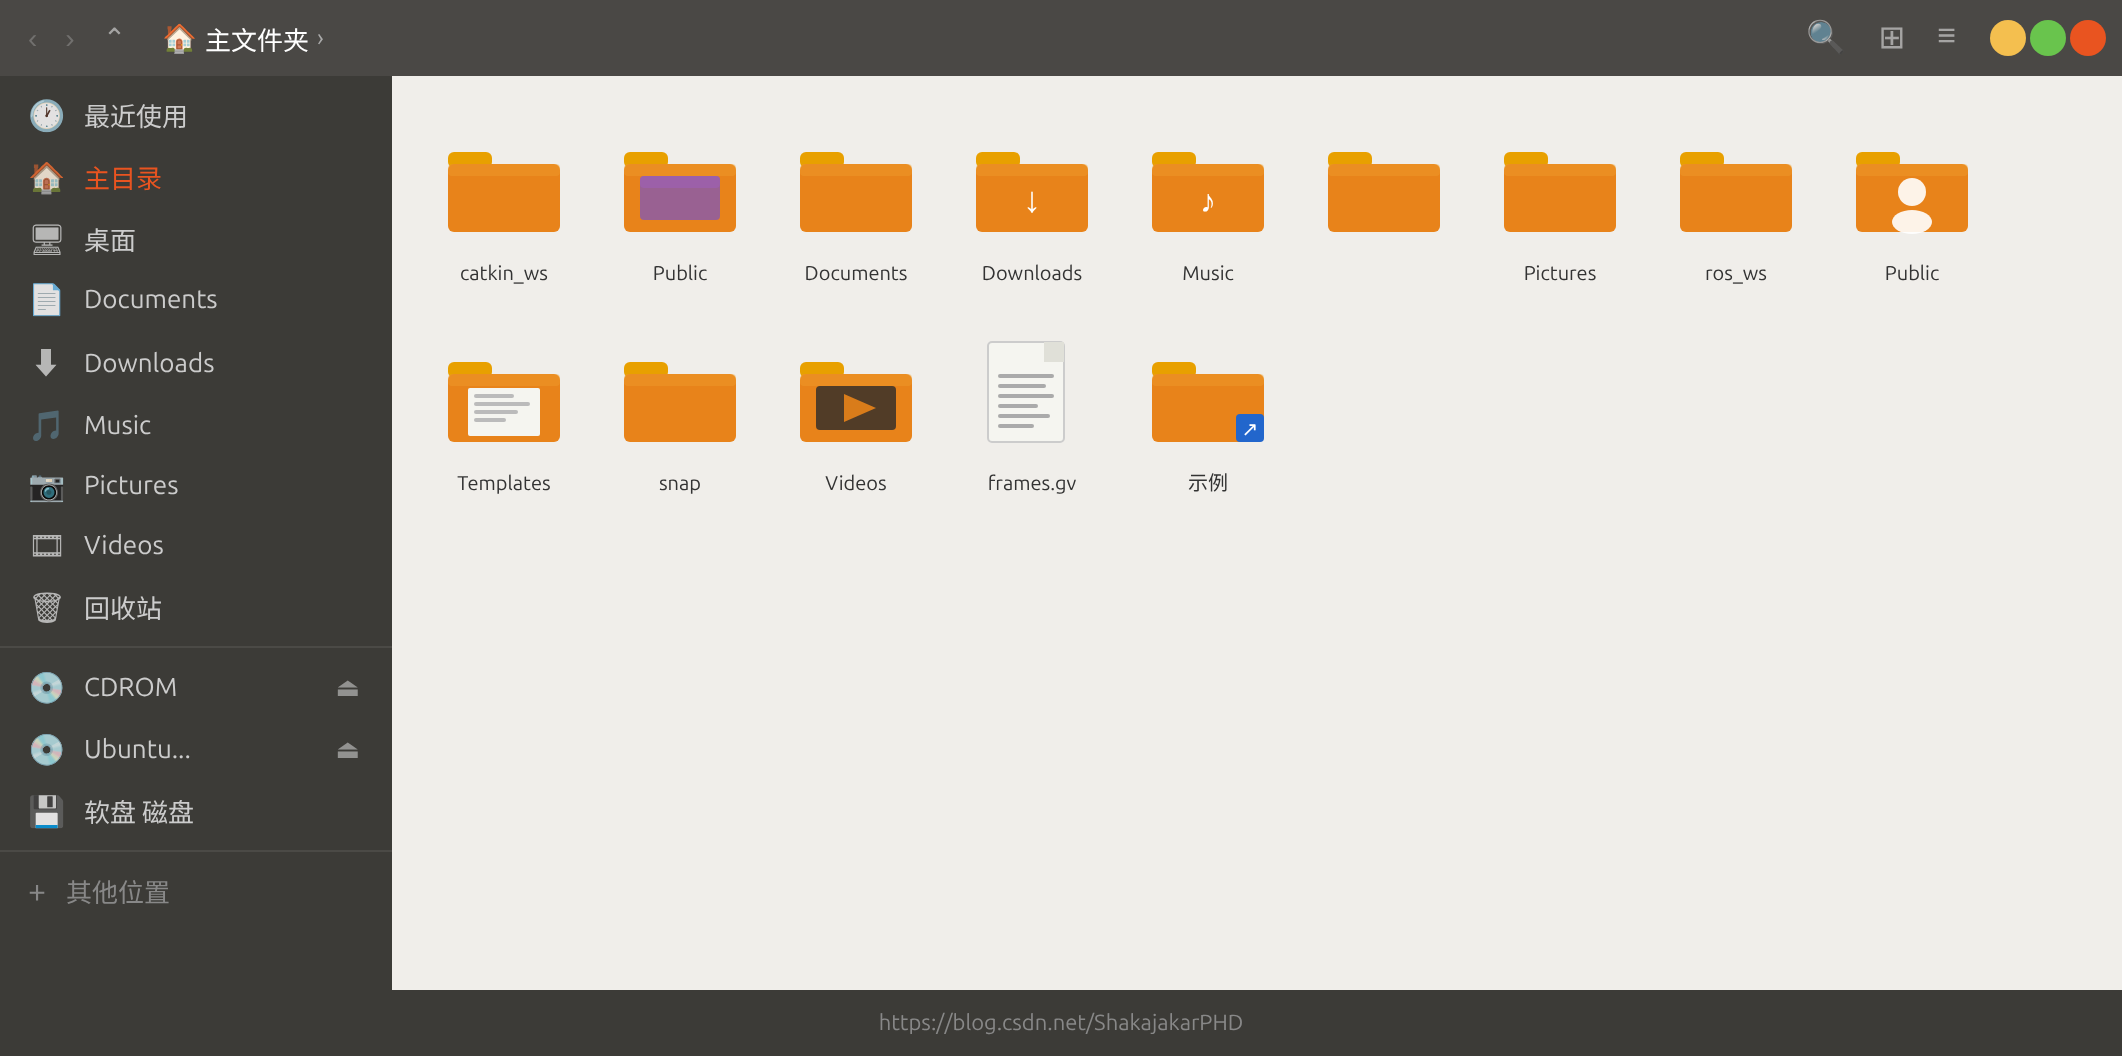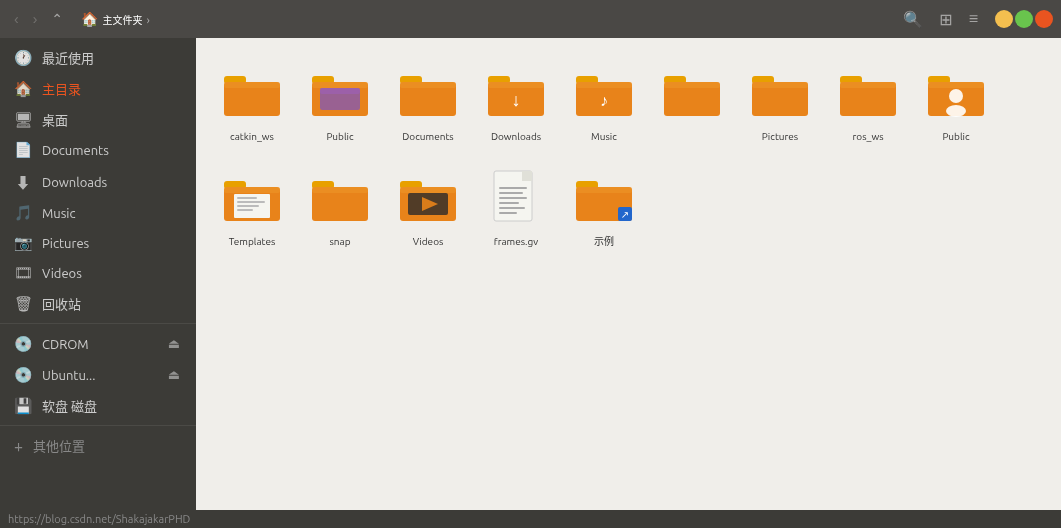--- a/index.html
+++ b/index.html
@@ -42,21 +42,21 @@
     .breadcrumb-area {
       display: flex;
       align-items: center;
       gap: 4px;
       flex: 1;
       margin: 0 8px;
     }
     .home-icon { font-size: 14px; }
     .breadcrumb-title {
       color: #fff;
-      font-size: 10px;
+      font-size: 13px;
     }
     .breadcrumb-arrow { color: #aaa; font-size: 12px; }
     .titlebar-actions {
       display: flex;
       align-items: center;
       gap: 2px;
     }
     .action-btn {
       background: none;
       border: none;
@@ -176,24 +176,24 @@
       font-size: 10px;
       color: #333;
       text-align: center;
       line-height: 1.3;
       word-break: break-word;
     }
 
     
     .statusbar {
       background: #3c3b37;
-      height: 18px;
-      display: flex;
-      align-items: center;
-      justify-content: flex-start;
+      height: 33px;
+      display: flex;
+      align-items: center;
+      justify-content: center;
       padding: 0 8px;
       flex-shrink: 0;
     }
     .statusbar-url {
       color: #888;
       font-size: 11px;
     }
   </style>
 </head>
 <body>

